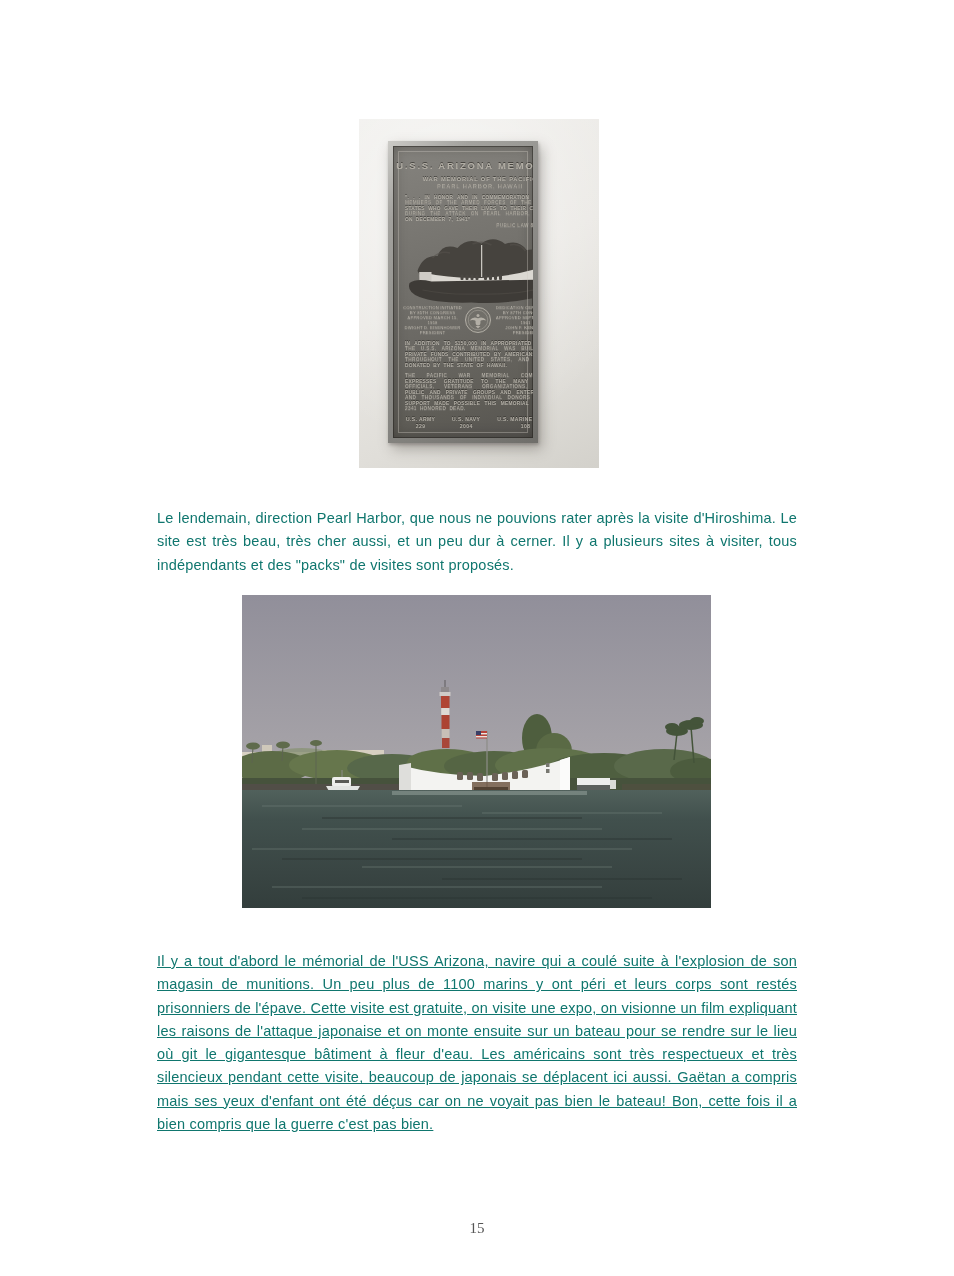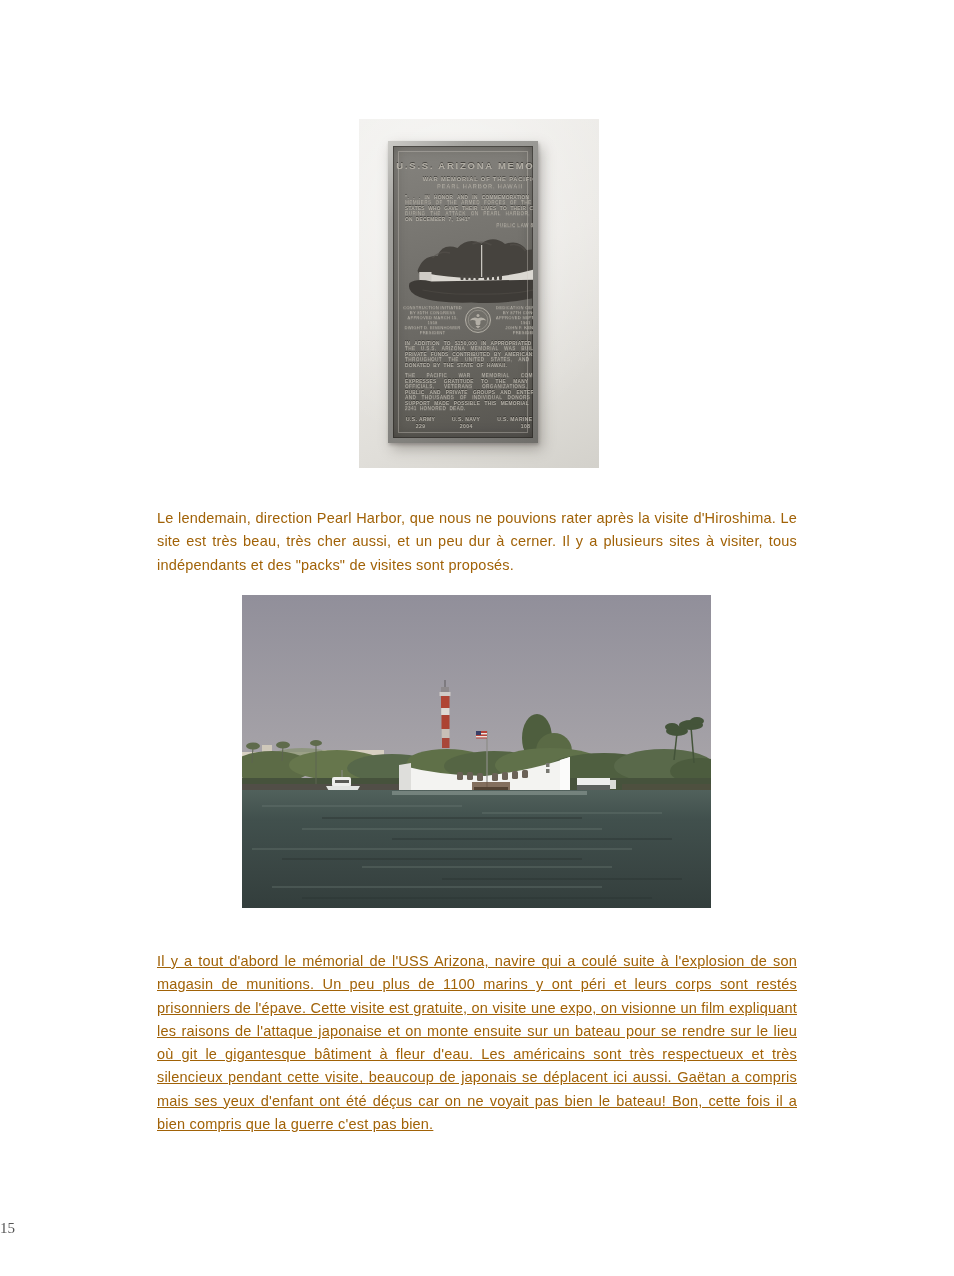--- a/index.html
+++ b/index.html
@@ -9,29 +9,29 @@
     font-family:"Liberation Sans", sans-serif;
     position:relative;overflow:hidden;
   }
   .page{position:absolute;inset:0;}
 
   
   .body-text{
     position:absolute;left:157px;width:640px;
     margin:0;
     font-size:14.5px;line-height:23.3px;
-    color:#a16207;
+    color:#0f766e;
     text-align:justify;
     letter-spacing:.2px;
   }
   .para1{top:507px;}
   .para2{top:950px;text-decoration:underline;}
   .page-number{
     position:absolute;top:1220px;left:0;width:954px;
-    text-align:left;
+    text-align:center;
     font-family:"Liberation Serif", serif;
     font-size:15px;color:#555;
   }
 
   
   .photo-plaque{
     position:absolute;left:359px;top:119px;width:240px;height:349px;
     margin:0;
     background:
       radial-gradient(130% 110% at 38% 28%, rgba(255,255,255,.55), rgba(0,0,0,0) 60%),

